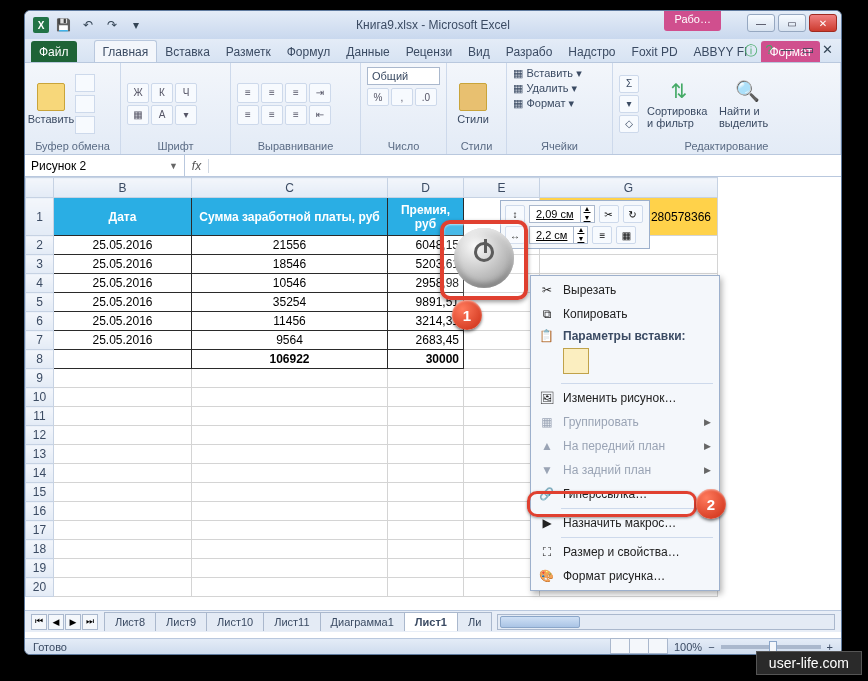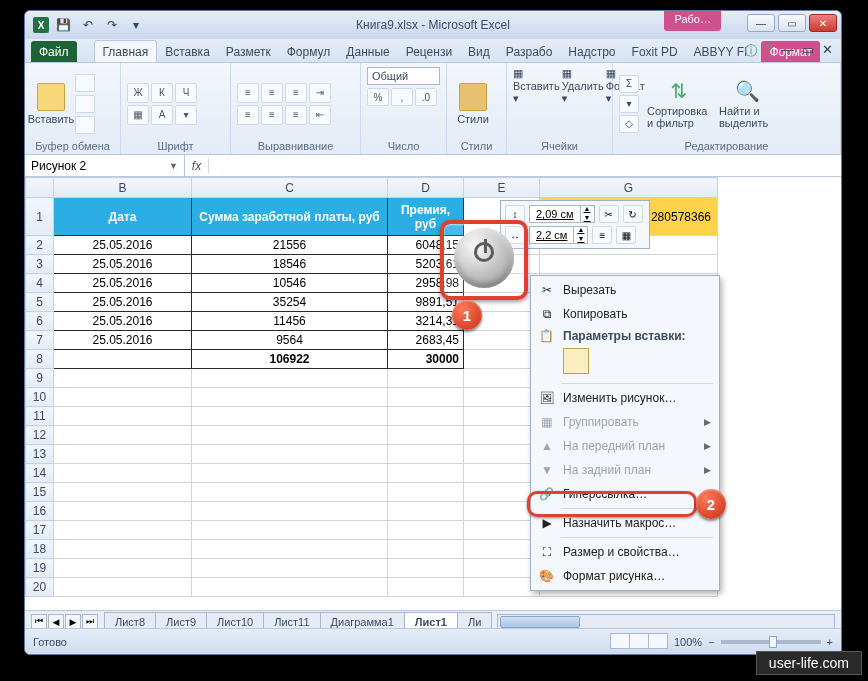--- a/index.html
+++ b/index.html
@@ -87,21 +87,21 @@
 
 
 .sheettabs { position: absolute; bottom: 22px; left: 0; right: 0; height: 22px; background: #e8eef7; border-top: 1px solid #b9c8de; display: flex; align-items: center; font-size: 11px; padding-left: 6px; gap: 0; }
 .sheettabs .nav { display: flex; gap: 1px; margin-right: 6px; }
 .sheettabs .nav div { width: 16px; height: 16px; border: 1px solid #aab8cd; background: #f4f7fb; display: flex; align-items: center; justify-content: center; font-size: 9px; }
 .stab { padding: 3px 10px; background: #e4ebf5; border: 1px solid #aab8cd; border-bottom: none; margin-right: -1px; color: #3b4b63; }
 .stab.active { background: #fff; font-weight: bold; }
 .hscroll { flex: 1; margin: 0 6px; height: 16px; background: #e4ebf5; border: 1px solid #aab8cd; position: relative; }
 .hscroll .thumb { position: absolute; left: 2px; top: 1px; width: 80px; height: 12px; background: linear-gradient(#cfe0f5,#aac4e5); border: 1px solid #8ba6c9; border-radius: 2px; }
 
-.statusbar { position: absolute; bottom: 0; left: 0; right: 0; height: 26px; background: linear-gradient(#e4ecf7,#cfdcee); border-top: 1px solid #b9c8de; display: flex; align-items: center; font-size: 11px; padding: 4px 8px; justify-content: space-between; color: #3b4b63; border-radius: 0 0 6px 6px; }
+.statusbar { position: absolute; bottom: 0; left: 0; right: 0; height: 16px; background: linear-gradient(#e4ecf7,#cfdcee); border-top: 1px solid #b9c8de; display: flex; align-items: center; font-size: 11px; padding: 4px 8px; justify-content: space-between; color: #3b4b63; border-radius: 0 0 6px 6px; }
 .statusbar .zoom { display: flex; align-items: center; gap: 6px; }
 .statusbar .views div { width: 20px; height: 16px; border: 1px solid #aab8cd; background: #f4f7fb; display: inline-block; margin-left: -1px; }
 .slider { width: 100px; height: 4px; background: #aab8cd; position: relative; }
 .slider .knob { position: absolute; left: 48px; top: -4px; width: 8px; height: 12px; background: #f4f7fb; border: 1px solid #8ba6c9; }
 
 .watermark { position: absolute; right: 6px; bottom: 6px; background: #2a2a2a; color: #fff; font-size: 14px; padding: 3px 12px; font-family: Arial; border: 1px solid #555; }
 </style>
 </head>
 <body>
 
@@ -204,21 +204,21 @@
     <div class="rgroup" style="width:50px">
       <div class="gbody">
           <div class="bigbtn">
             <div class="ico" style="background:#e8c070"></div>
             <span>Стили</span>
           </div>
         </div>
       <div class="glabel">Стили</div>
     </div>
     <div class="rgroup" style="width:106px">
-      <div class="gbody" style="flex-direction:row;align-items:flex-start;gap:2px;font-size:11px">
+      <div class="gbody" style="flex-direction:column;align-items:flex-start;gap:2px;font-size:11px">
         <div>▦ <span>Вставить</span> ▾</div>
         <div>▦ <span>Удалить</span> ▾</div>
         <div>▦ <span>Формат</span> ▾</div>
       </div>
       <div class="glabel">Ячейки</div>
     </div>
     <div class="rgroup" style="flex:1">
       <div class="gbody" style="gap:8px">
         <div style="display:flex;flex-direction:column;gap:2px">
           <div class="icobox">Σ</div>

